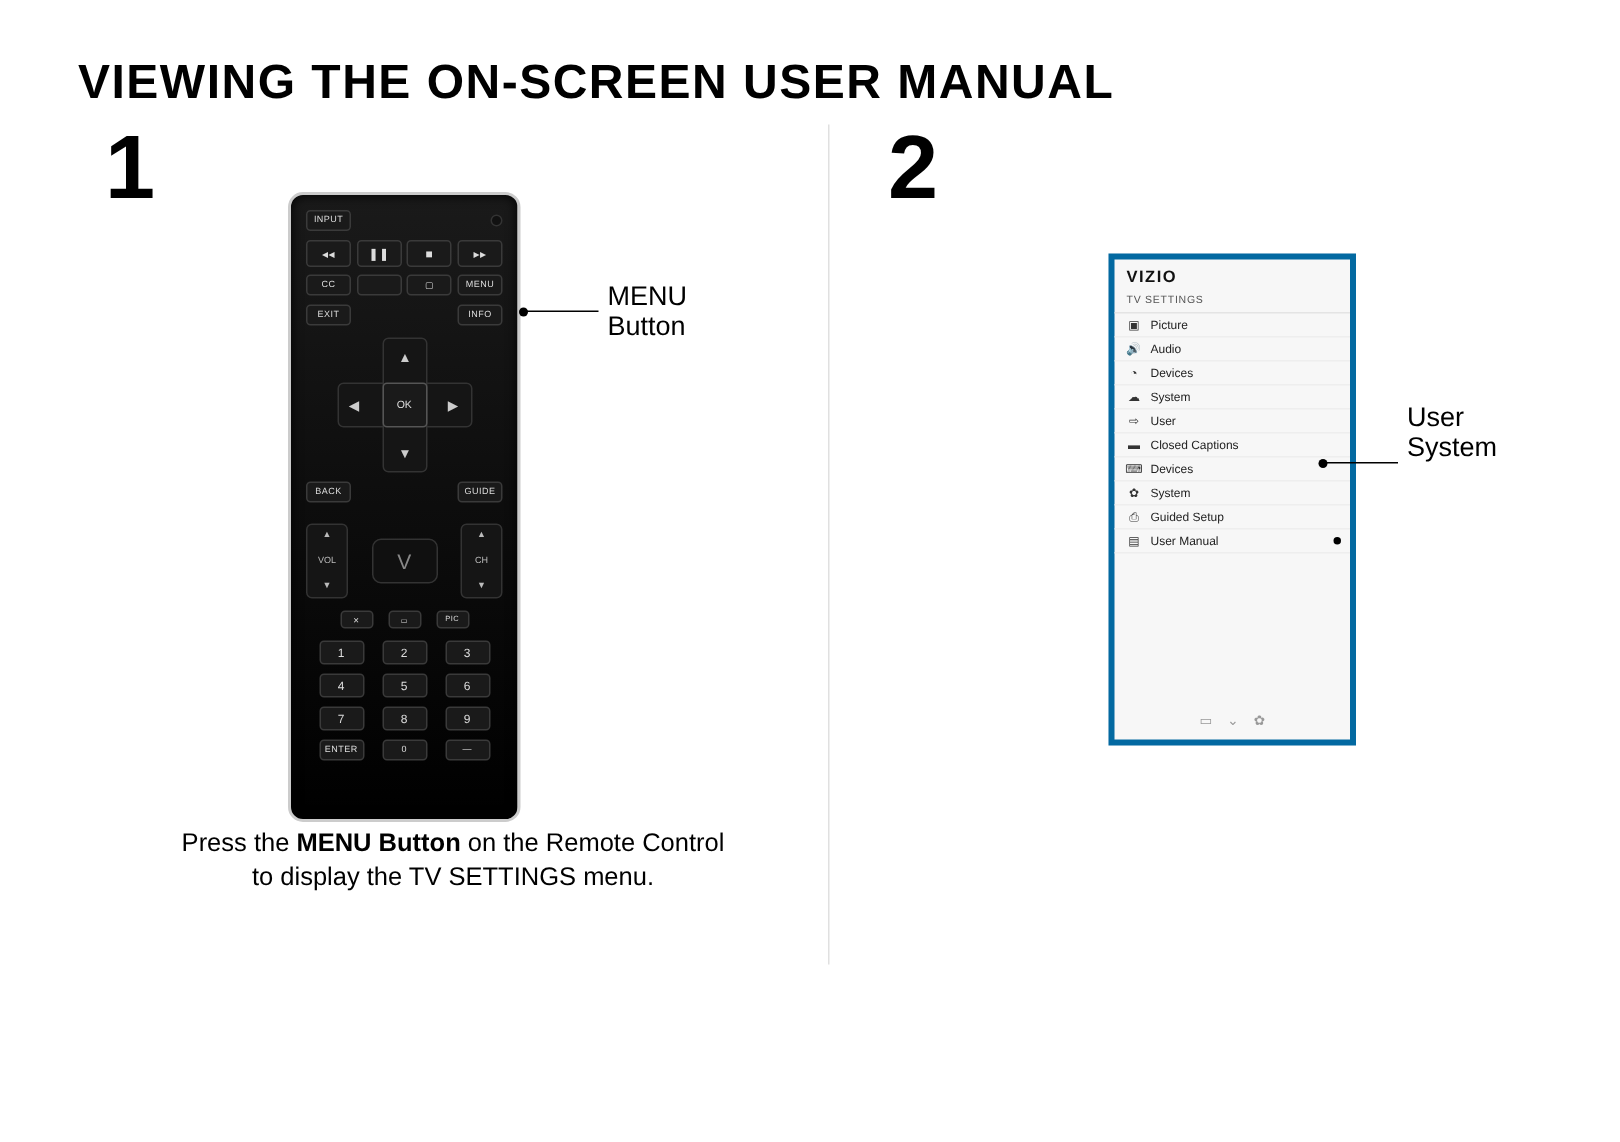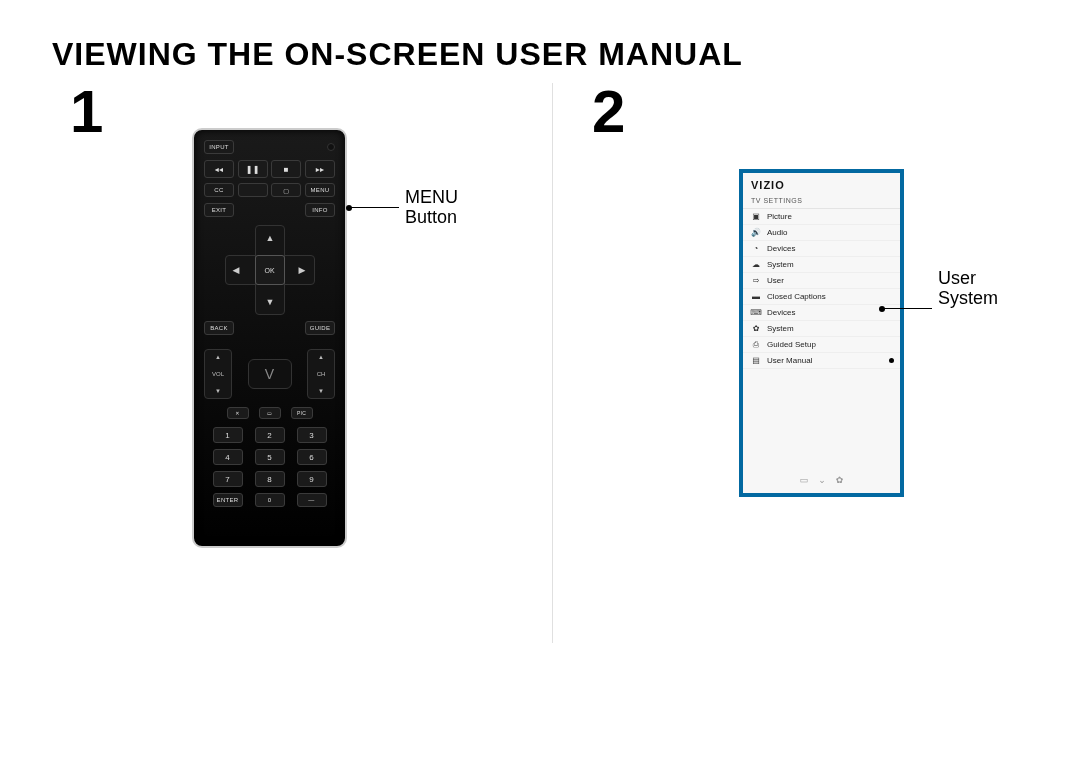--- a/index.html
+++ b/index.html
@@ -159,20 +159,24 @@
       </div>
 
       <div class="callout1">
         <div class="line"></div>
         <div class="txt">
           <div>MENU</div>
           <div>Button</div>
         </div>
       </div>
 
+      <div class="caption">
+        <span>Press the </span><b>MENU Button</b><span> on the Remote Control</span><br>
+        <span>to display the TV SETTINGS menu.</span>
+      </div>
     </div>
 
     <div class="divider"></div>
 
     <div class="col">
       <div class="stepnum stepnum2">2</div>
 
       <div class="tvpanel-wrap">
         <div class="tvpanel">
           <div class="tvbrand">VIZIO</div>

